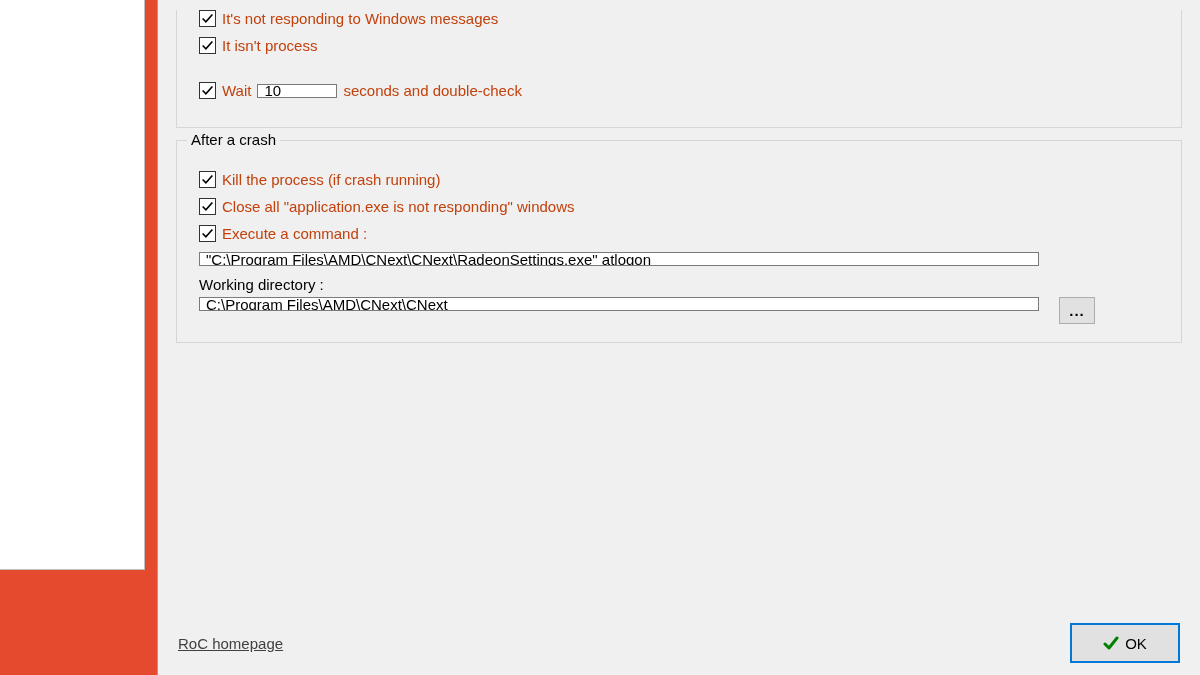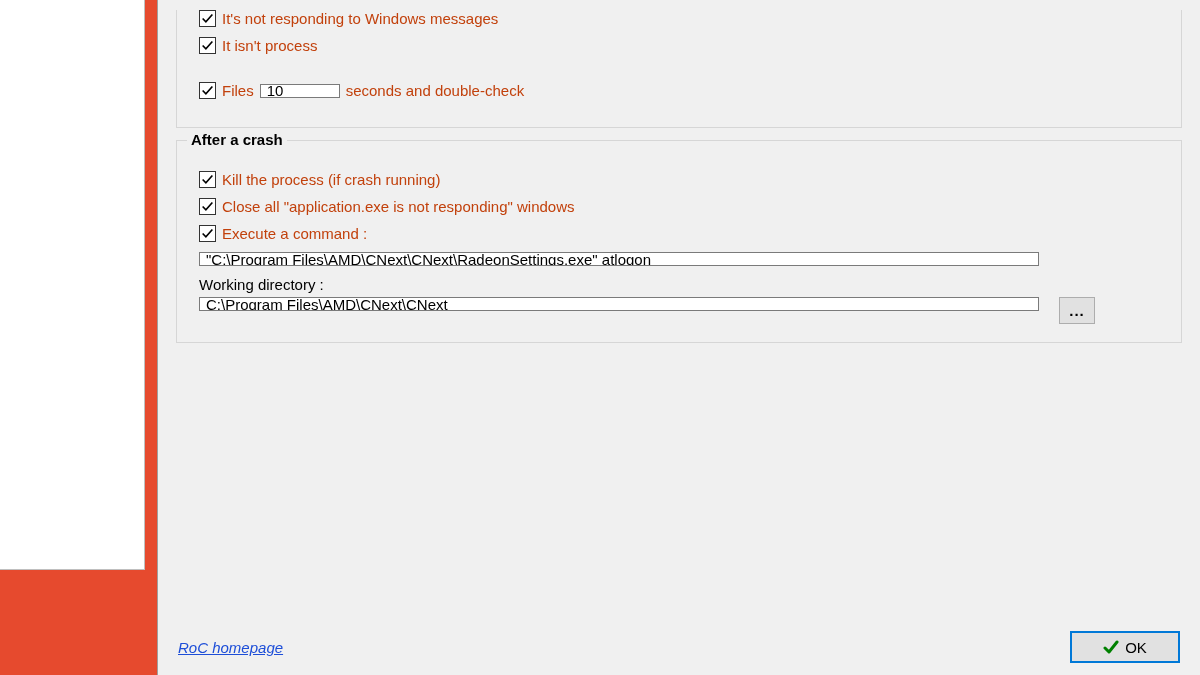--- a/index.html
+++ b/index.html
@@ -44,21 +44,20 @@
     padding-top: 0;
   }
   .group-legend {
     position: absolute;
     top: -10px;
     left: 10px;
     background: #f0f0f0;
     padding: 0 4px;
     font-size: 15px;
     color: #000;
-    font-weight: bold;
   }
   .row {
     display: flex;
     align-items: center;
     margin: 10px 0;
     gap: 6px;
   }
   .row.spaced-top { margin-top: 28px; }
   .checkbox {
     width: 17px;
@@ -105,30 +104,29 @@
   .footer {
     position: absolute;
     left: 0;
     right: 0;
     bottom: 12px;
     display: flex;
     align-items: center;
     padding: 0 20px;
   }
   .link {
-    color: #1d4ed8;
+    color: #404040;
     text-decoration: underline;
     cursor: pointer;
     font-size: 15px;
-    font-style: italic;
   }
   .spacer { flex: 1; }
   .btn {
     min-width: 110px;
-    height: 32px;
+    height: 40px;
     border: 1px solid #adadad;
     background: #e1e1e1;
     font-family: inherit;
     font-size: 15px;
     cursor: pointer;
     display: inline-flex;
     align-items: center;
     justify-content: center;
     gap: 6px;
     margin-left: 14px;
@@ -164,21 +162,21 @@
       </span>
       <span class="check-label">It isn't process</span>
     </div>
 
     <div class="row spaced-top">
       <span class="checkbox">
         <svg viewBox="0 0 16 16">
             <polyline points="2,8 6,12 14,3" fill="none" stroke="#000" stroke-width="2"></polyline>
           </svg>
       </span>
-      <span class="check-label">Files</span>
+      <span class="check-label">Wait</span>
       <input class="text-input wait" value="10" style="">
       <span class="check-label">seconds and double-check</span>
     </div>
   </div>
 
   <div class="group" style="padding-top:20px;">
     <span class="group-legend">After a crash</span>
 
     <div class="row">
       <span class="checkbox">

